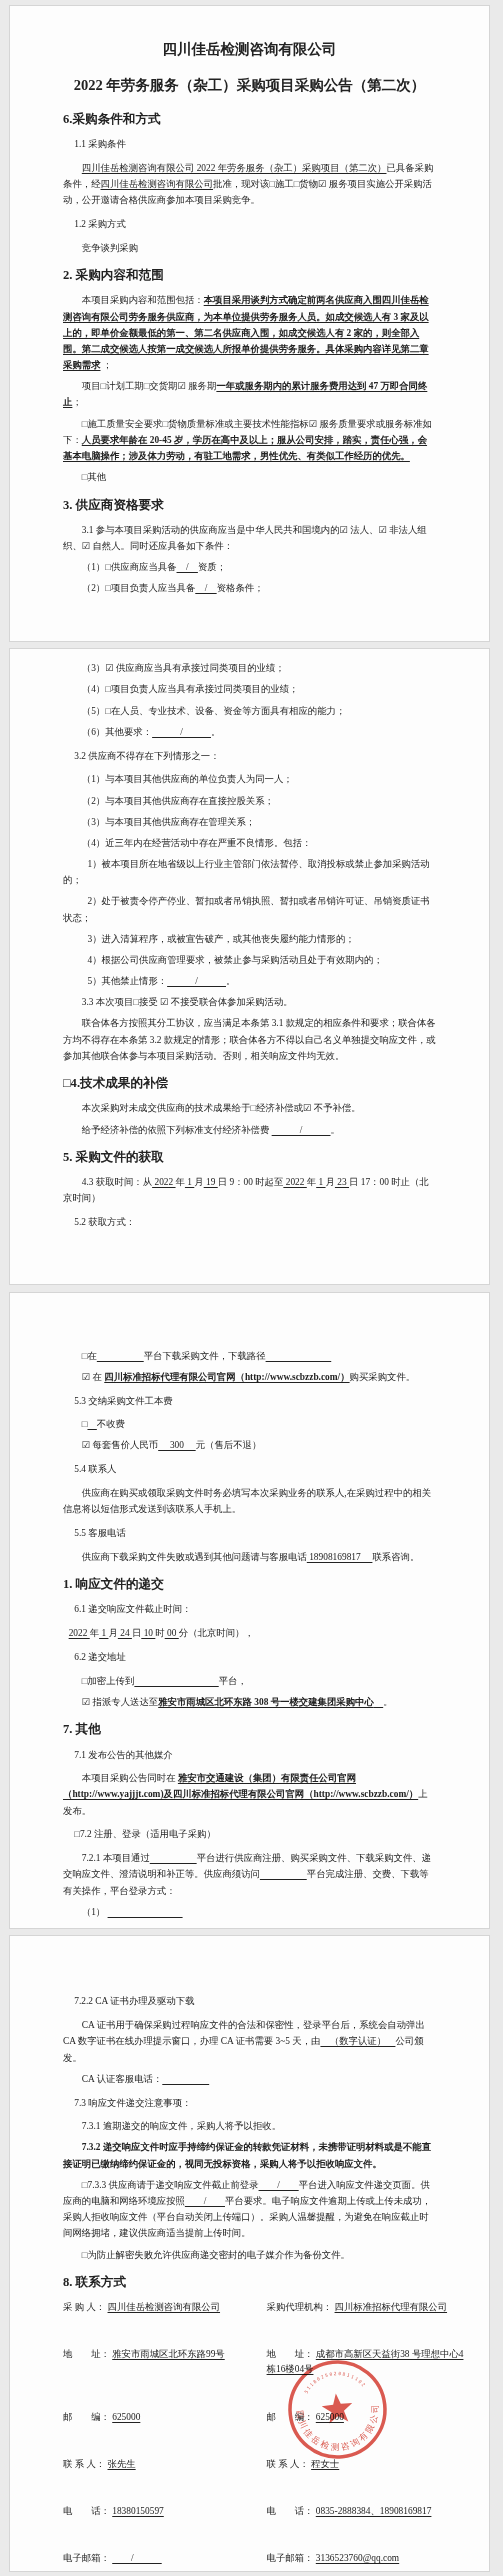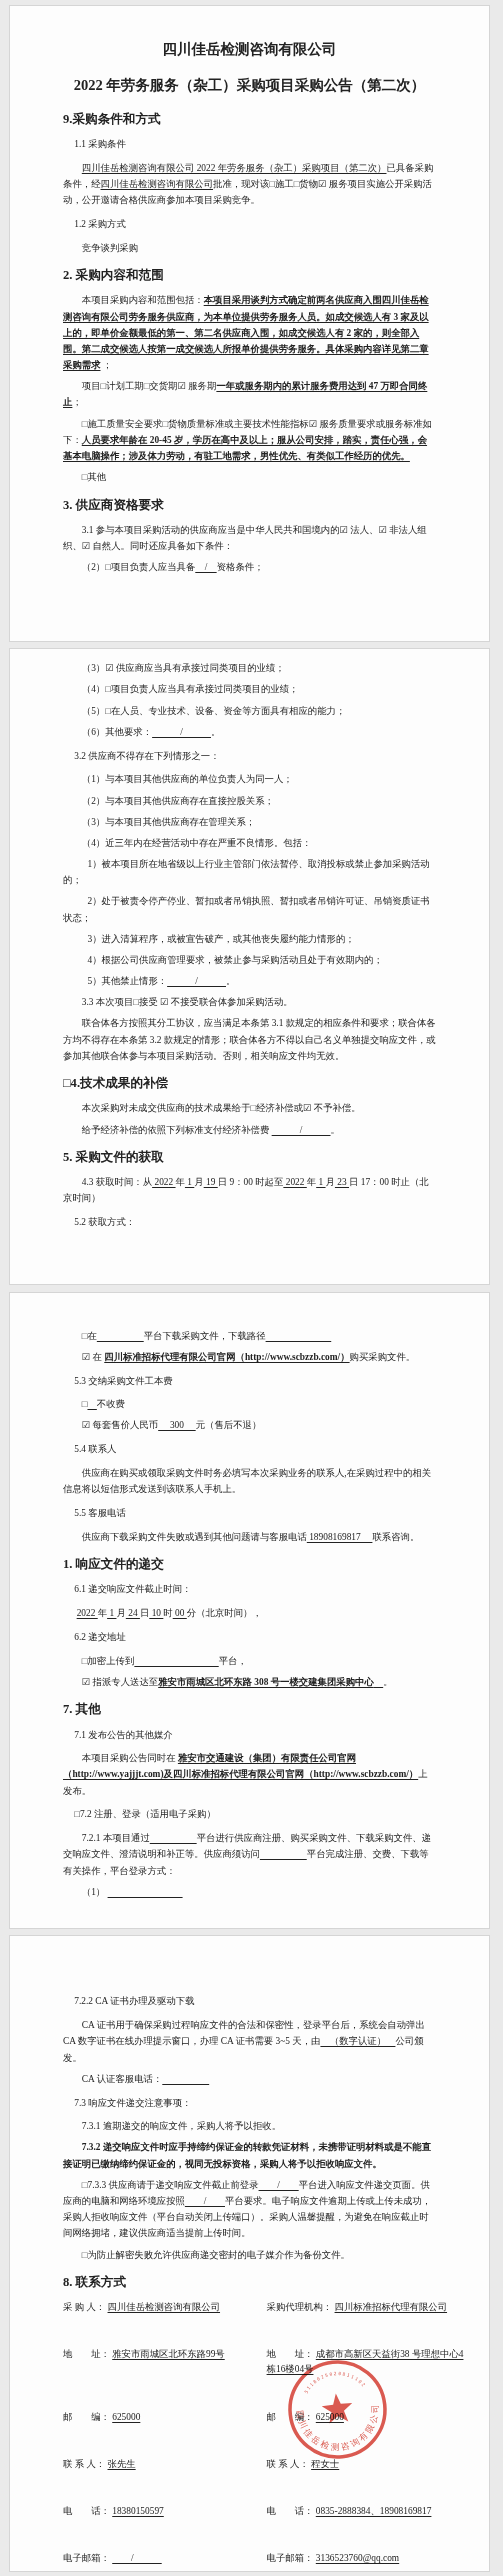--- a/index.html
+++ b/index.html
@@ -3,28 +3,28 @@
 <meta charset="utf-8">
 <style>
   html,body{margin:0;padding:0;background:#eaeaea;}
   body{width:503px;font-family:"Liberation Serif","DejaVu Serif",serif;color:#222;}
   .doc{width:499px;padding:5px 0;box-sizing:border-box;}
   .page{width:481px;height:637px;margin:0 auto;background:#fdfdfd;border:0.6px solid #d5d5d5;
         box-sizing:border-box;position:relative;overflow:hidden;padding:25px 53px 15px;}
   .page + .page{margin-top:6.3px;}
   .page-1{padding-top:29px;}
   .page-2{padding-top:6px;}
-  .page-3{padding-top:30px;}
+  .page-3{padding-top:50px;}
   .page-4{padding-top:50px;}
   .blk{font-size:9.4px;line-height:1.72;}
   .blk.title{font-size:14.5px;font-weight:bold;text-align:center;line-height:1.45;margin:3.8px 0 15px;}
   .blk.h1{font-size:12.6px;font-weight:bold;margin:11.3px 0 7.6px;line-height:1.4;}
   .blk.h2{margin:7.6px 0;text-indent:1.2em;}
   .blk.p{margin:5px 0;text-indent:2em;}
-  .blk.p0{margin:5px 8px;text-indent:0.6em;}
+  .blk.p0{margin:5px 0;text-indent:0.6em;}
   .blk.item2{margin:5px 0;text-indent:2.6em;}
   .blk.rightline{margin:6.3px 0 3.8px 50%;font-weight:bold;}
   .u{text-decoration:underline;text-underline-offset:1.9px;}
   .b{font-weight:bold;text-align:right;}
   .contact{display:grid;grid-template-columns:46% 54%;column-gap:3.8px;row-gap:6.3px;margin-top:8.8px;gap:32px;}
   .contact .cell{font-size:9.4px;line-height:1.6;}
   .contact .lab{white-space:pre;}
   .contact .val{text-decoration:underline;text-underline-offset:1.9px;}
   .stamp{position:absolute;left:277px;top:423px;width:101px;height:101px;
          opacity:.82;transform:rotate(-6deg);mix-blend-mode:multiply;pointer-events:none;}
@@ -33,32 +33,33 @@
   .stamp .seal-name{fill:#d4372a;font-size:17px;letter-spacing:5px;font-family:"Liberation Serif",serif;}
   .stamp .seal-code{fill:#d4372a;font-size:9px;letter-spacing:3px;font-family:"DejaVu Sans Mono",monospace;}
 </style>
 </head>
 <body>
 
 <div class="doc">
   <section class="page page-1">
       <div class="blk title"><span>四川佳岳检测咨询有限公司</span></div>
       <div class="blk title"><span>2022 年劳务服务（杂工）采购项目采购公告（第二次）</span></div>
-      <div class="blk h1"><span>9.采购条件和方式</span></div>
+      <div class="blk h1"><span>6.采购条件和方式</span></div>
       <div class="blk h2"><span>1.1 采购条件</span></div>
       <div class="blk p"><span class="u">四川佳岳检测咨询有限公司 2022 年劳务服务（杂工）采购项目（第二次）</span><span>已具备采购条件，经</span><span class="u">四川佳岳检测咨询有限公司</span><span>批准，现对该□施工□货物☑ 服务项目实施公开采购活动，公开邀请合格供应商参加本项目采购竞争。</span></div>
       <div class="blk h2"><span>1.2 采购方式</span></div>
       <div class="blk p"><span>竞争谈判采购</span></div>
       <div class="blk h1"><span>2. 采购内容和范围</span></div>
       <div class="blk p"><span>本项目采购内容和范围包括：</span><span class="u b">本项目采用谈判方式确定前两名供应商入围四川佳岳检测咨询有限公司劳务服务供应商，为本单位提供劳务服务人员。如成交候选人有 3 家及以上的，即单价金额最低的第一、第二名供应商入围，如成交候选人有 2 家的，则全部入围。第二成交候选人按第一成交候选人所报单价提供劳务服务。具体采购内容详见第二章采购需求</span><span> ；</span></div>
       <div class="blk p"><span>项目□计划工期□交货期☑ 服务期</span><span class="u b">一年或服务期内的累计服务费用达到 47 万即合同终止</span><span>；</span></div>
       <div class="blk p"><span>□施工质量安全要求□货物质量标准或主要技术性能指标☑ 服务质量要求或服务标准如下：</span><span class="u b">人员要求年龄在 20-45 岁，学历在高中及以上；服从公司安排，踏实，责任心强，会基本电脑操作；涉及体力劳动，有驻工地需求，男性优先、有类似工作经历的优先。</span></div>
       <div class="blk p"><span>□其他</span></div>
       <div class="blk h1"><span>3. 供应商资格要求</span></div>
       <div class="blk p"><span>3.1 参与本项目采购活动的供应商应当是中华人民共和国境内的☑ 法人、☑ 非法人组织、☑ 自然人。同时还应具备如下条件：</span></div>
+      <div class="blk p"><span>（1）□供应商应当具备</span><span class="u">　/　</span><span>资质；</span></div>
       <div class="blk p"><span>（2）□项目负责人应当具备</span><span class="u">　/　</span><span>资格条件；</span></div>
     </section>
   <section class="page page-2">
       <div class="blk p"><span>（3）☑ 供应商应当具有承接过同类项目的业绩；</span></div>
       <div class="blk p"><span>（4）□项目负责人应当具有承接过同类项目的业绩；</span></div>
       <div class="blk p"><span>（5）□在人员、专业技术、设备、资金等方面具有相应的能力；</span></div>
       <div class="blk p"><span>（6）其他要求：</span><span class="u">　　　/　　　</span><span>。</span></div>
       <div class="blk h2"><span>3.2 供应商不得存在下列情形之一：</span></div>
       <div class="blk p"><span>（1）与本项目其他供应商的单位负责人为同一人；</span></div>
       <div class="blk p"><span>（2）与本项目其他供应商存在直接控股关系；</span></div>

